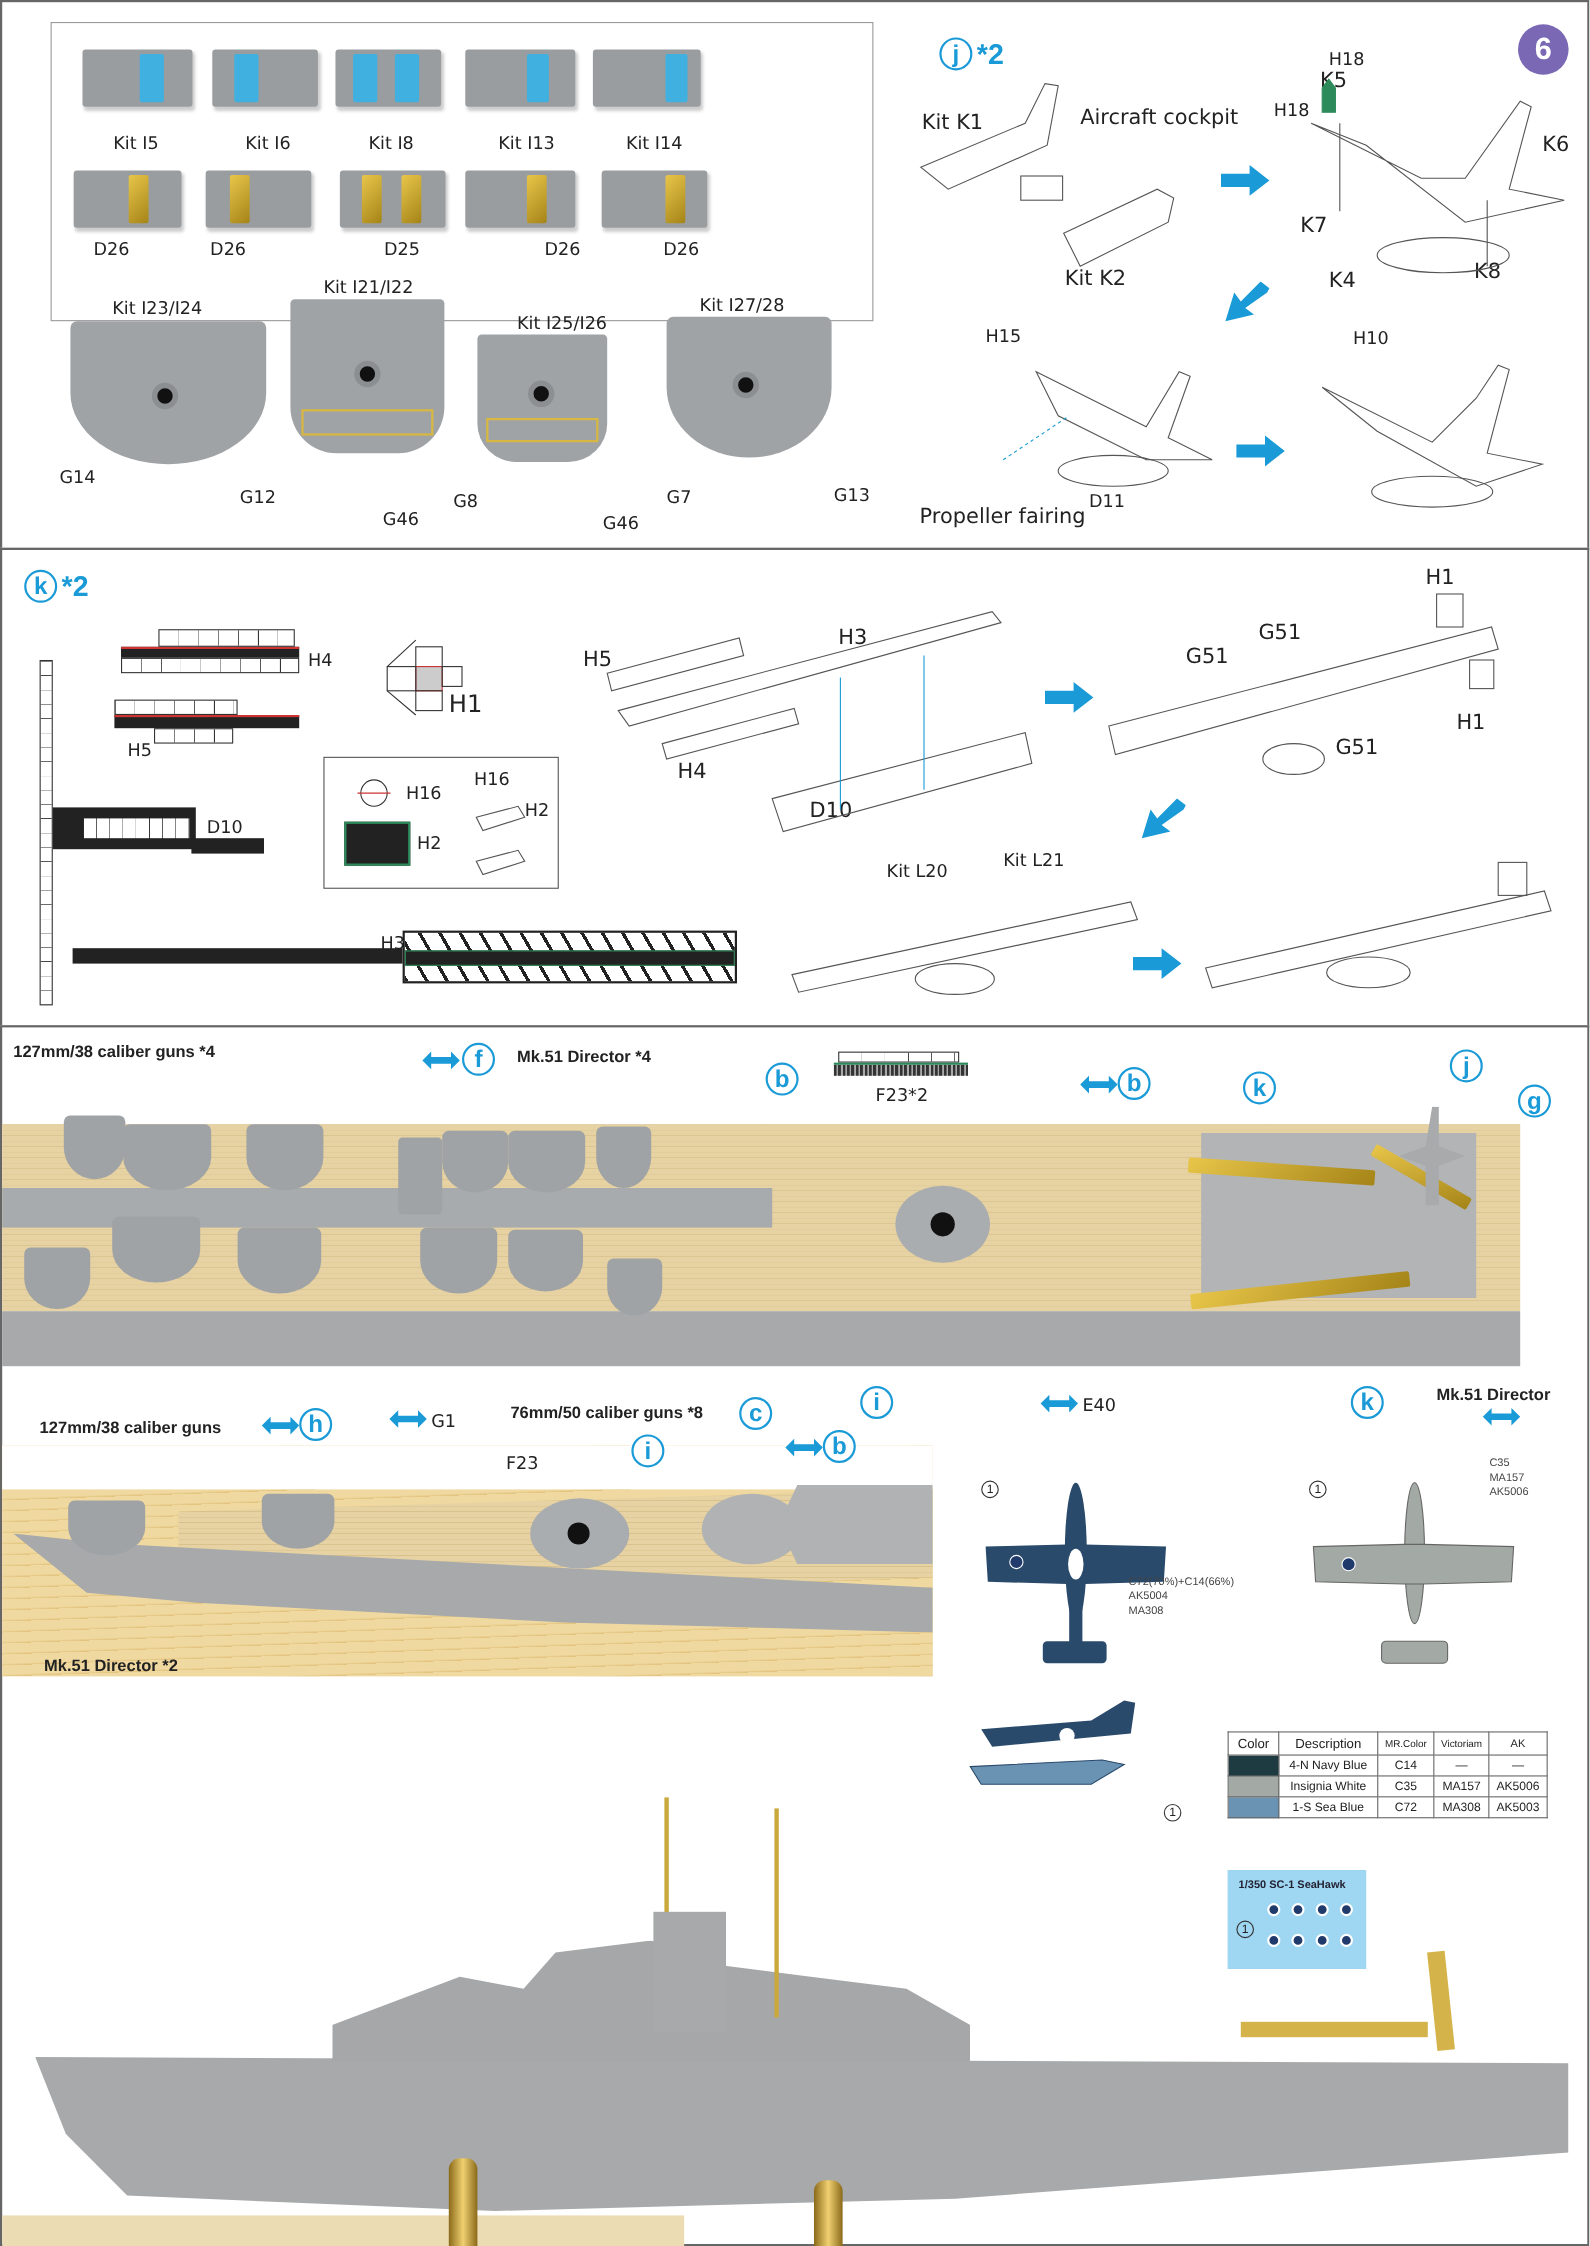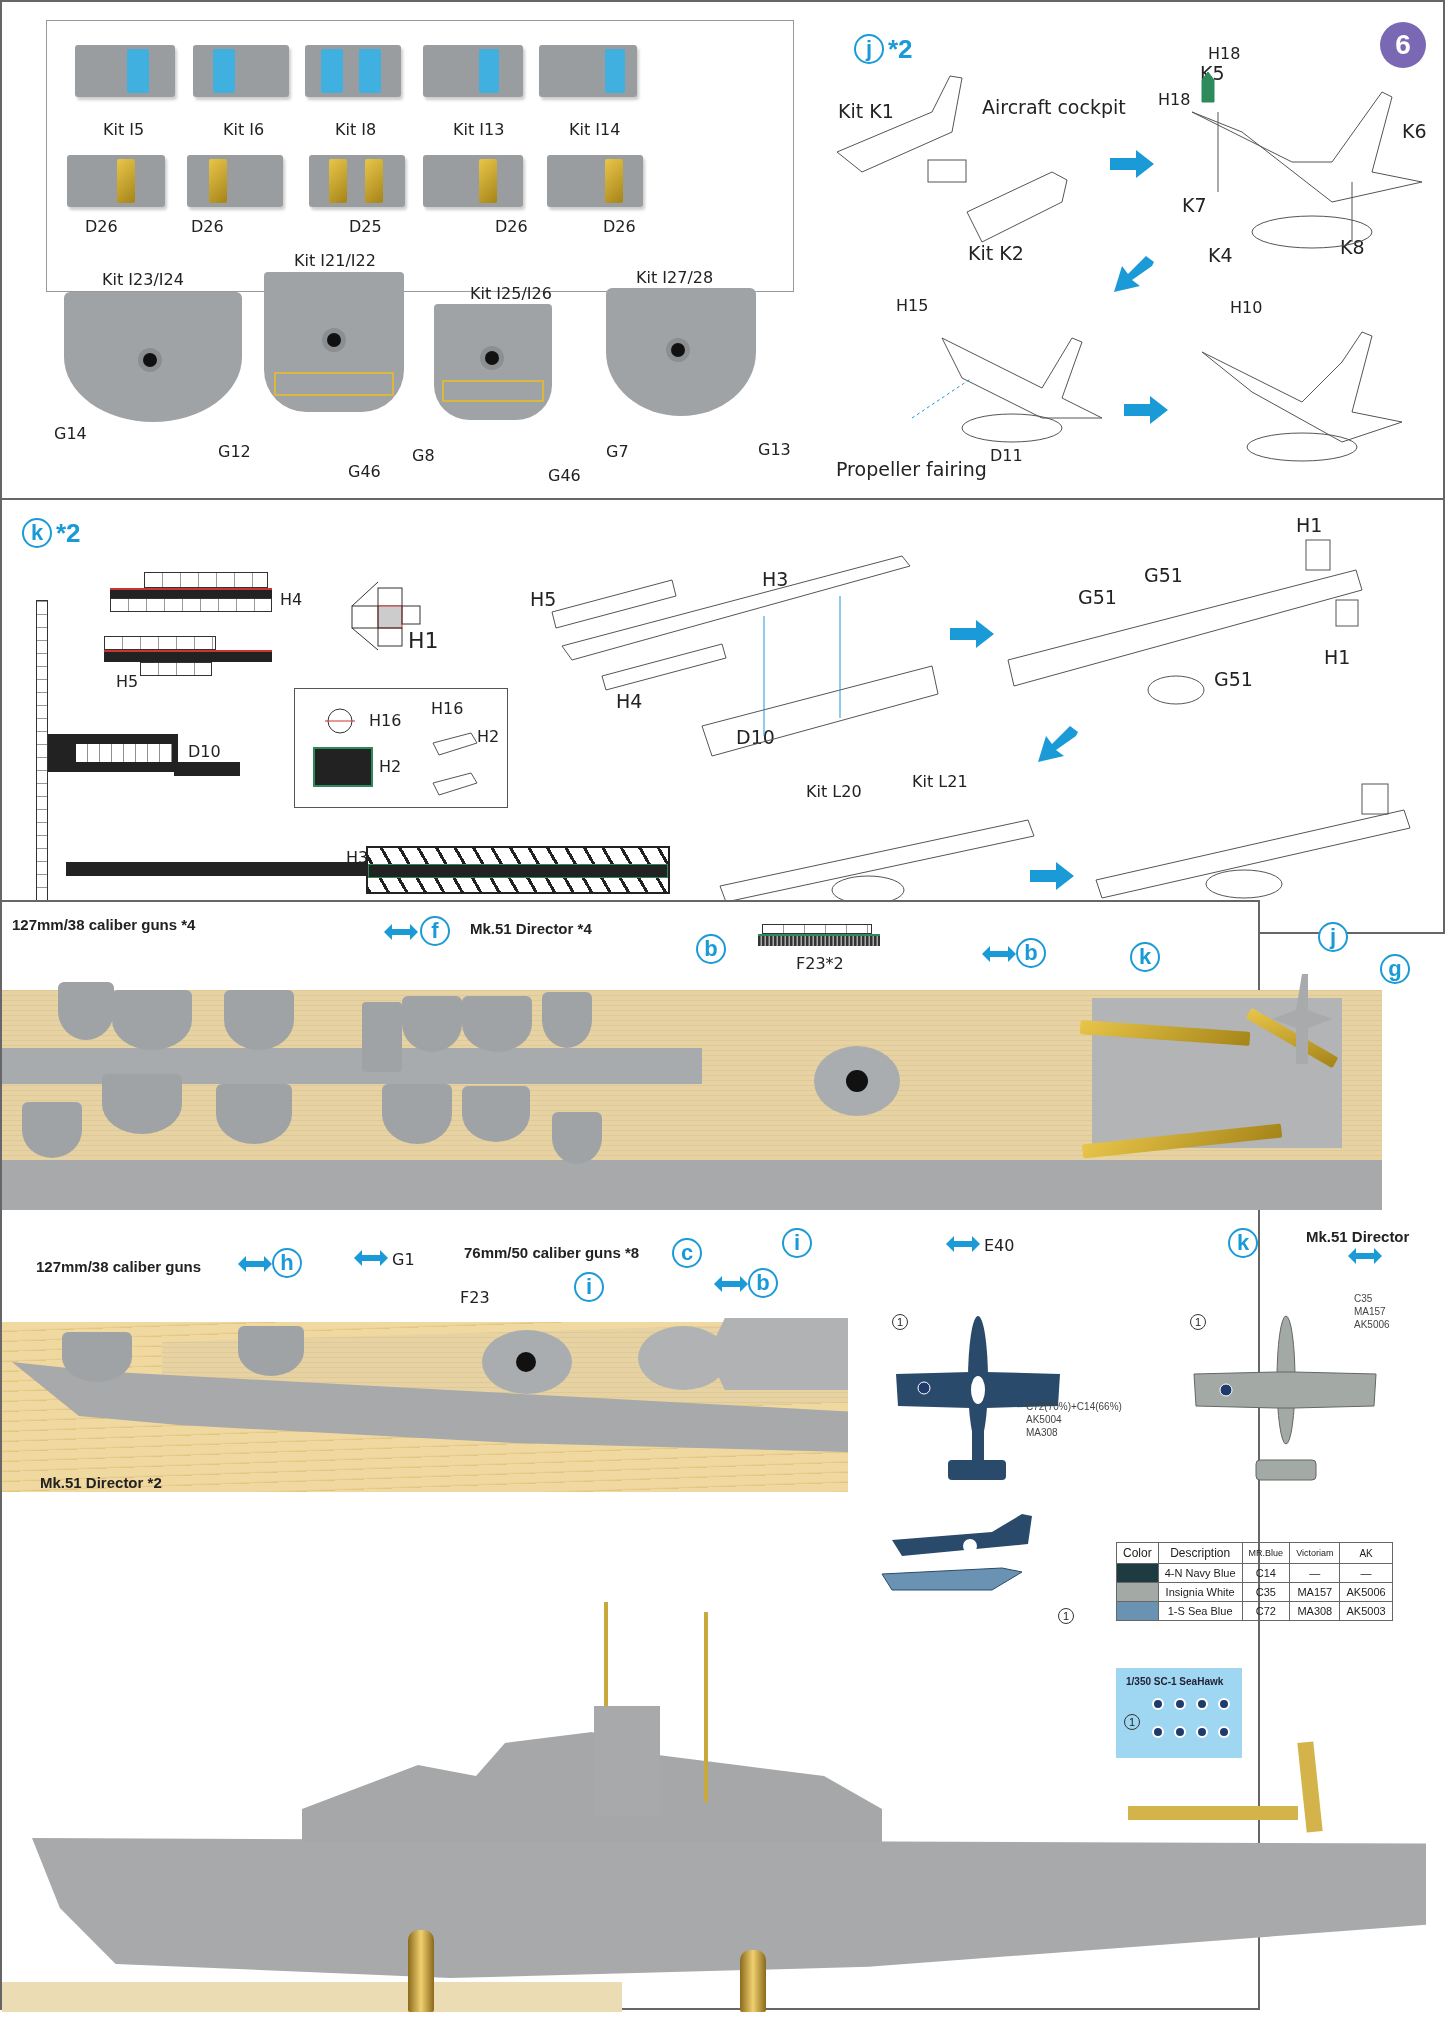--- a/index.html
+++ b/index.html
@@ -263,21 +263,21 @@
   <svg class="blue-arrow" style="left:1028px;top:362px;" width="44" height="28">
       <polygon points="0,8 26,8 26,0 44,14 26,28 26,20 0,20" fill="#1a9ad6"></polygon>
     </svg>
   <svg style="left:1092px;top:280px;" width="320" height="130">
       <path d="M2 100 L310 30 L316 48 L8 118 Z" fill="none" stroke="#555"></path>
       <ellipse cx="150" cy="104" rx="38" ry="14" fill="none" stroke="#555"></ellipse>
       <rect x="268" y="4" width="26" height="30" fill="none" stroke="#555"></rect>
     </svg>
 </div>
 
-<div class="panel" style="left:0;top:900px;width:1260px;height:1110px;">
+<div class="panel" style="left:0;top:932px;width:1445px;height:1110px;">
 
   <div class="abs" style="left:0;top:60px;width:1445px;height:258px;">
     <div class="deck" style="left:0;top:28px;width:1380px;height:170px;"></div>
     <div class="abs" style="left:0;top:86px;width:700px;height:36px;background:#a8abad;"></div>
     <div class="abs" style="left:1090px;top:36px;width:250px;height:150px;background:#b2b4b5;"></div>
     <div class="hull" style="left:0;top:198px;width:1380px;height:50px;"></div>
     <div class="abs" style="left:812px;top:84px;width:86px;height:70px;border-radius:50%;background:#aaadaf;">
         <div class="abs" style="left:32px;top:24px;width:22px;height:22px;border-radius:50%;background:#111;"></div>
       </div>
     <div class="turret" style="left:56px;top:20px;width:56px;height:58px;"></div>
@@ -393,21 +393,21 @@
       <path d="M10 64 L130 58 L150 62 L120 80 L20 80 Z" fill="#6a93b3" stroke="#2a4a6b"></path>
       <circle cx="98" cy="36" r="7" fill="#fff"></circle>
     </svg>
   <div class="num-circle" style="left:1056px;top:706px;">1</div>
 
   <table class="table" style="left:1114px;top:640px;">
     <tbody>
         <tr>
       <th style="width:46px;font-size:12px;">Color</th>
       <th style="width:90px;font-size:12px;">Description</th>
-      <th style="font-size:9px;">MR.Blue</th>
+      <th style="font-size:9px;">MR.Color</th>
       <th style="font-size:9px;">Victoriam</th>
       <th style="font-size:10px;">AK</th>
     </tr>
     <tr>
       <td style="background:#1f3b42;"></td>
       <td>4-N Navy Blue</td>
       <td>C14</td>
       <td>—</td>
       <td>—</td>
     </tr>

